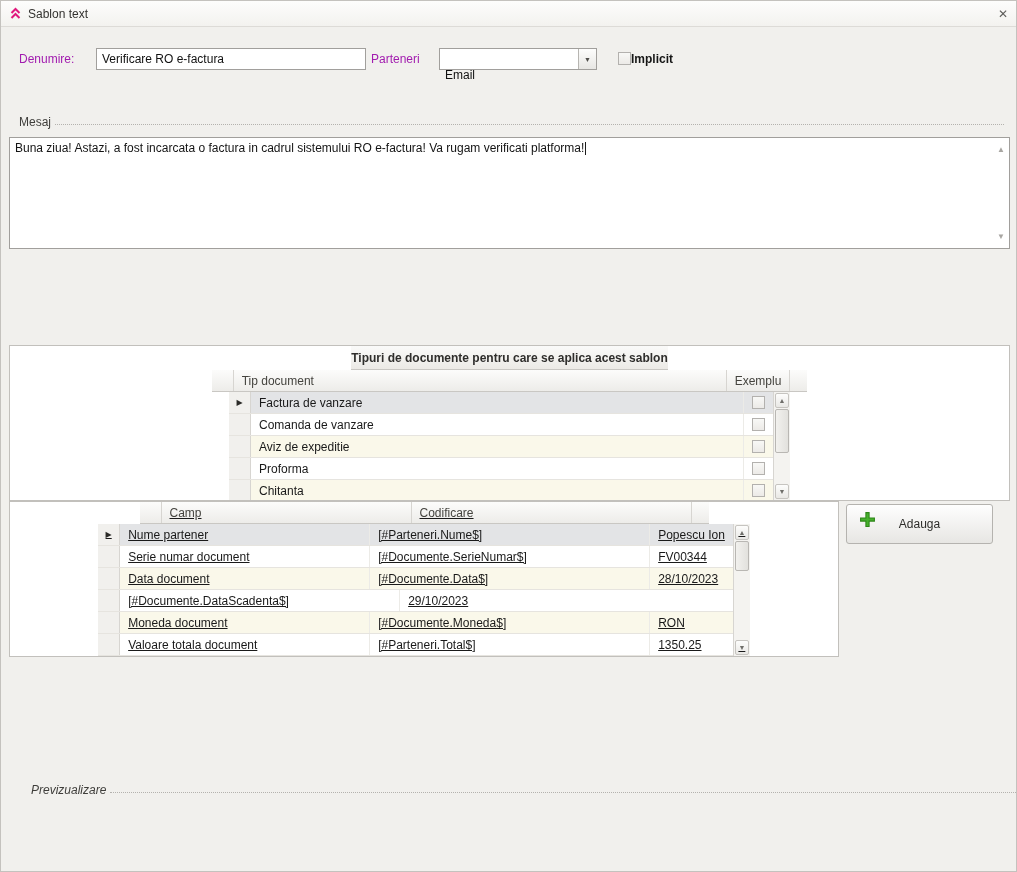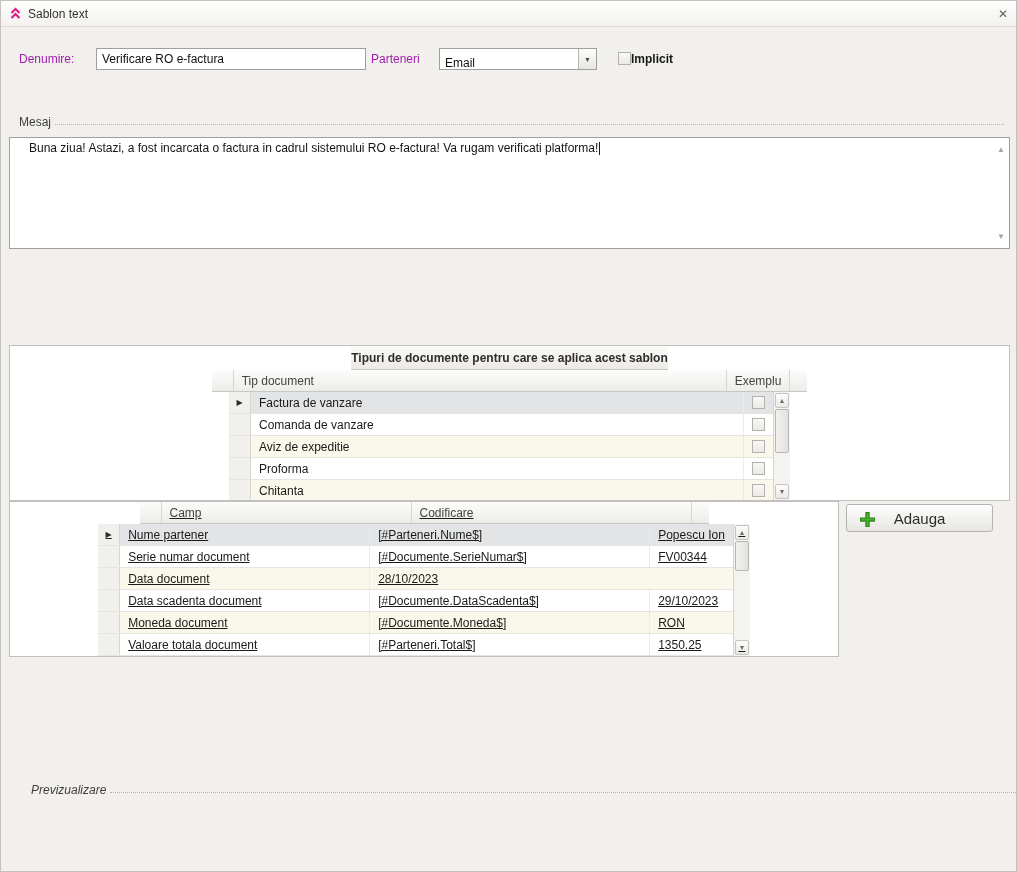--- a/index.html
+++ b/index.html
@@ -16,36 +16,36 @@
   .chevicon { display:inline-flex; margin-right:6px; }
   .title { color:#33322f; }
   .closebtn { margin-left:auto; color:#5f5e5b; font-size:12px; cursor:default; }
 
   
   .abs { position:absolute; }
   .form-label { color:#a21caf; line-height:22px; }
   .textinput { width:270px; height:22px; background:#fff; border:1px solid #a19f9c;
                padding:0 5px; line-height:20px; color:#111; }
   .combo { width:158px; height:22px; background:#fff; border:1px solid #a19f9c; display:flex; }
-  .combo-value { flex:1; padding:4px 5px; line-height:20px; color:#111; }
+  .combo-value { flex:1; padding:16px 5px; line-height:20px; color:#111; }
   .combo-btn { width:18px; border-left:1px solid #b7b5b1;
                background:linear-gradient(#fdfdfc,#e7e6e3); display:flex; align-items:center;
                justify-content:center; font-size:7px; color:#4f4e4a; }
   .checkbox { display:inline-block; width:13px; height:13px; border:1px solid #b3b1ae;
               background:linear-gradient(#f8f8f6,#eceae7); vertical-align:middle; }
   .cb-label { font-weight:bold; color:#161616; margin-left:0; vertical-align:middle; }
 
   
   .group-row { display:flex; align-items:flex-end; }
   .group-label { color:#3f3e3b; padding-right:4px; }
   .dotline { flex:1; border-bottom:1px dotted #b4b2ae; margin-bottom:4px; }
 
   
   .textbox { background:#fff; border:1px solid #a19f9c; position:relative;
-             padding:3px 22px 3px 19px; line-height:15px; color:#141414; }
+             padding:3px 22px 3px 5px; line-height:15px; color:#141414; }
   .caret { display:inline-block; width:1px; height:13px; background:#1c1c1c;
            vertical-align:text-bottom; margin-left:1px; }
   .scroll-arrow { position:absolute; right:4px; font-size:8px; color:#a8a6a2; }
   .scroll-arrow.top { top:4px; } .scroll-arrow.bottom { bottom:4px; }
 
   
   .grid { border:1px solid #c2c0bc; background:#fff; display:flex; flex-direction:column;align-items:center; }
   .grid-title { height:24px; background:linear-gradient(#fafaf9,#eceae6);
                 border-bottom:1px solid #c9c7c3; font-weight:bold; color:#2f2e2c;
                 display:flex; align-items:center; justify-content:center; }
@@ -80,23 +80,23 @@
   .vscroll { width:17px; flex:0 0 17px; background:#f4f3f0; border-left:1px solid #d7d5d1;
              display:flex; flex-direction:column; }
   .sb-btn { height:15px; flex:0 0 15px; margin:1px; background:linear-gradient(#fdfdfc,#e9e8e5);
             border:1px solid #c6c4c0; border-radius:2px; display:flex; align-items:center;
             justify-content:center; font-size:7px; color:#6f6e6a; }
   .sb-thumb { margin:0 1px; background:linear-gradient(90deg,#f2f1ee,#e2e1dd);
               border:1px solid #b9b7b3; border-radius:2px; }
   .sb-track { flex:1; }
 
   
-  .adauga { position:absolute; left:845px; top:503px; width:147px; height:28px;
+  .adauga { position:absolute; left:845px; top:503px; width:147px; height:40px;
             background:linear-gradient(#fefefe,#e7e6e3); border:1px solid #b5b3af;
-            border-radius:3px; font-family:inherit; font-size:15px; color:#2d2d2a;
+            border-radius:3px; font-family:inherit; font-size:12px; color:#2d2d2a;
             display:flex; align-items:center; justify-content:center; cursor:default; }
   .adauga .plus { position:absolute; left:12px; top:6px; display:inline-flex; }
 </style>
 </head>
 <body>
 
 <div class="window">
 
   <div class="titlebar">
     <span class="chevicon">
@@ -202,25 +202,25 @@
         </div>
         <div class="g-row">
           <div class="ind-cell"></div>
           <div class="cell t2-camp">Serie numar document</div>
           <div class="cell t2-cod">[#Documente.SerieNumar$]</div>
           <div class="cell t2-ex">FV00344</div>
         </div>
         <div class="g-row alt">
           <div class="ind-cell"></div>
           <div class="cell t2-camp">Data document</div>
+          <div class="cell t2-cod">[#Documente.Data$]</div>
           <div class="cell t2-ex">28/10/2023</div>
         </div>
         <div class="g-row">
           <div class="ind-cell"></div>
-          <div class="cell t2-camp">Data scadenta document</div>
           <div class="cell t2-cod">[#Documente.DataScadenta$]</div>
           <div class="cell t2-ex">29/10/2023</div>
         </div>
         <div class="g-row alt">
           <div class="ind-cell"></div>
           <div class="cell t2-camp">Moneda document</div>
           <div class="cell t2-cod">[#Documente.Moneda$]</div>
           <div class="cell t2-ex">RON</div>
         </div>
         <div class="g-row">

